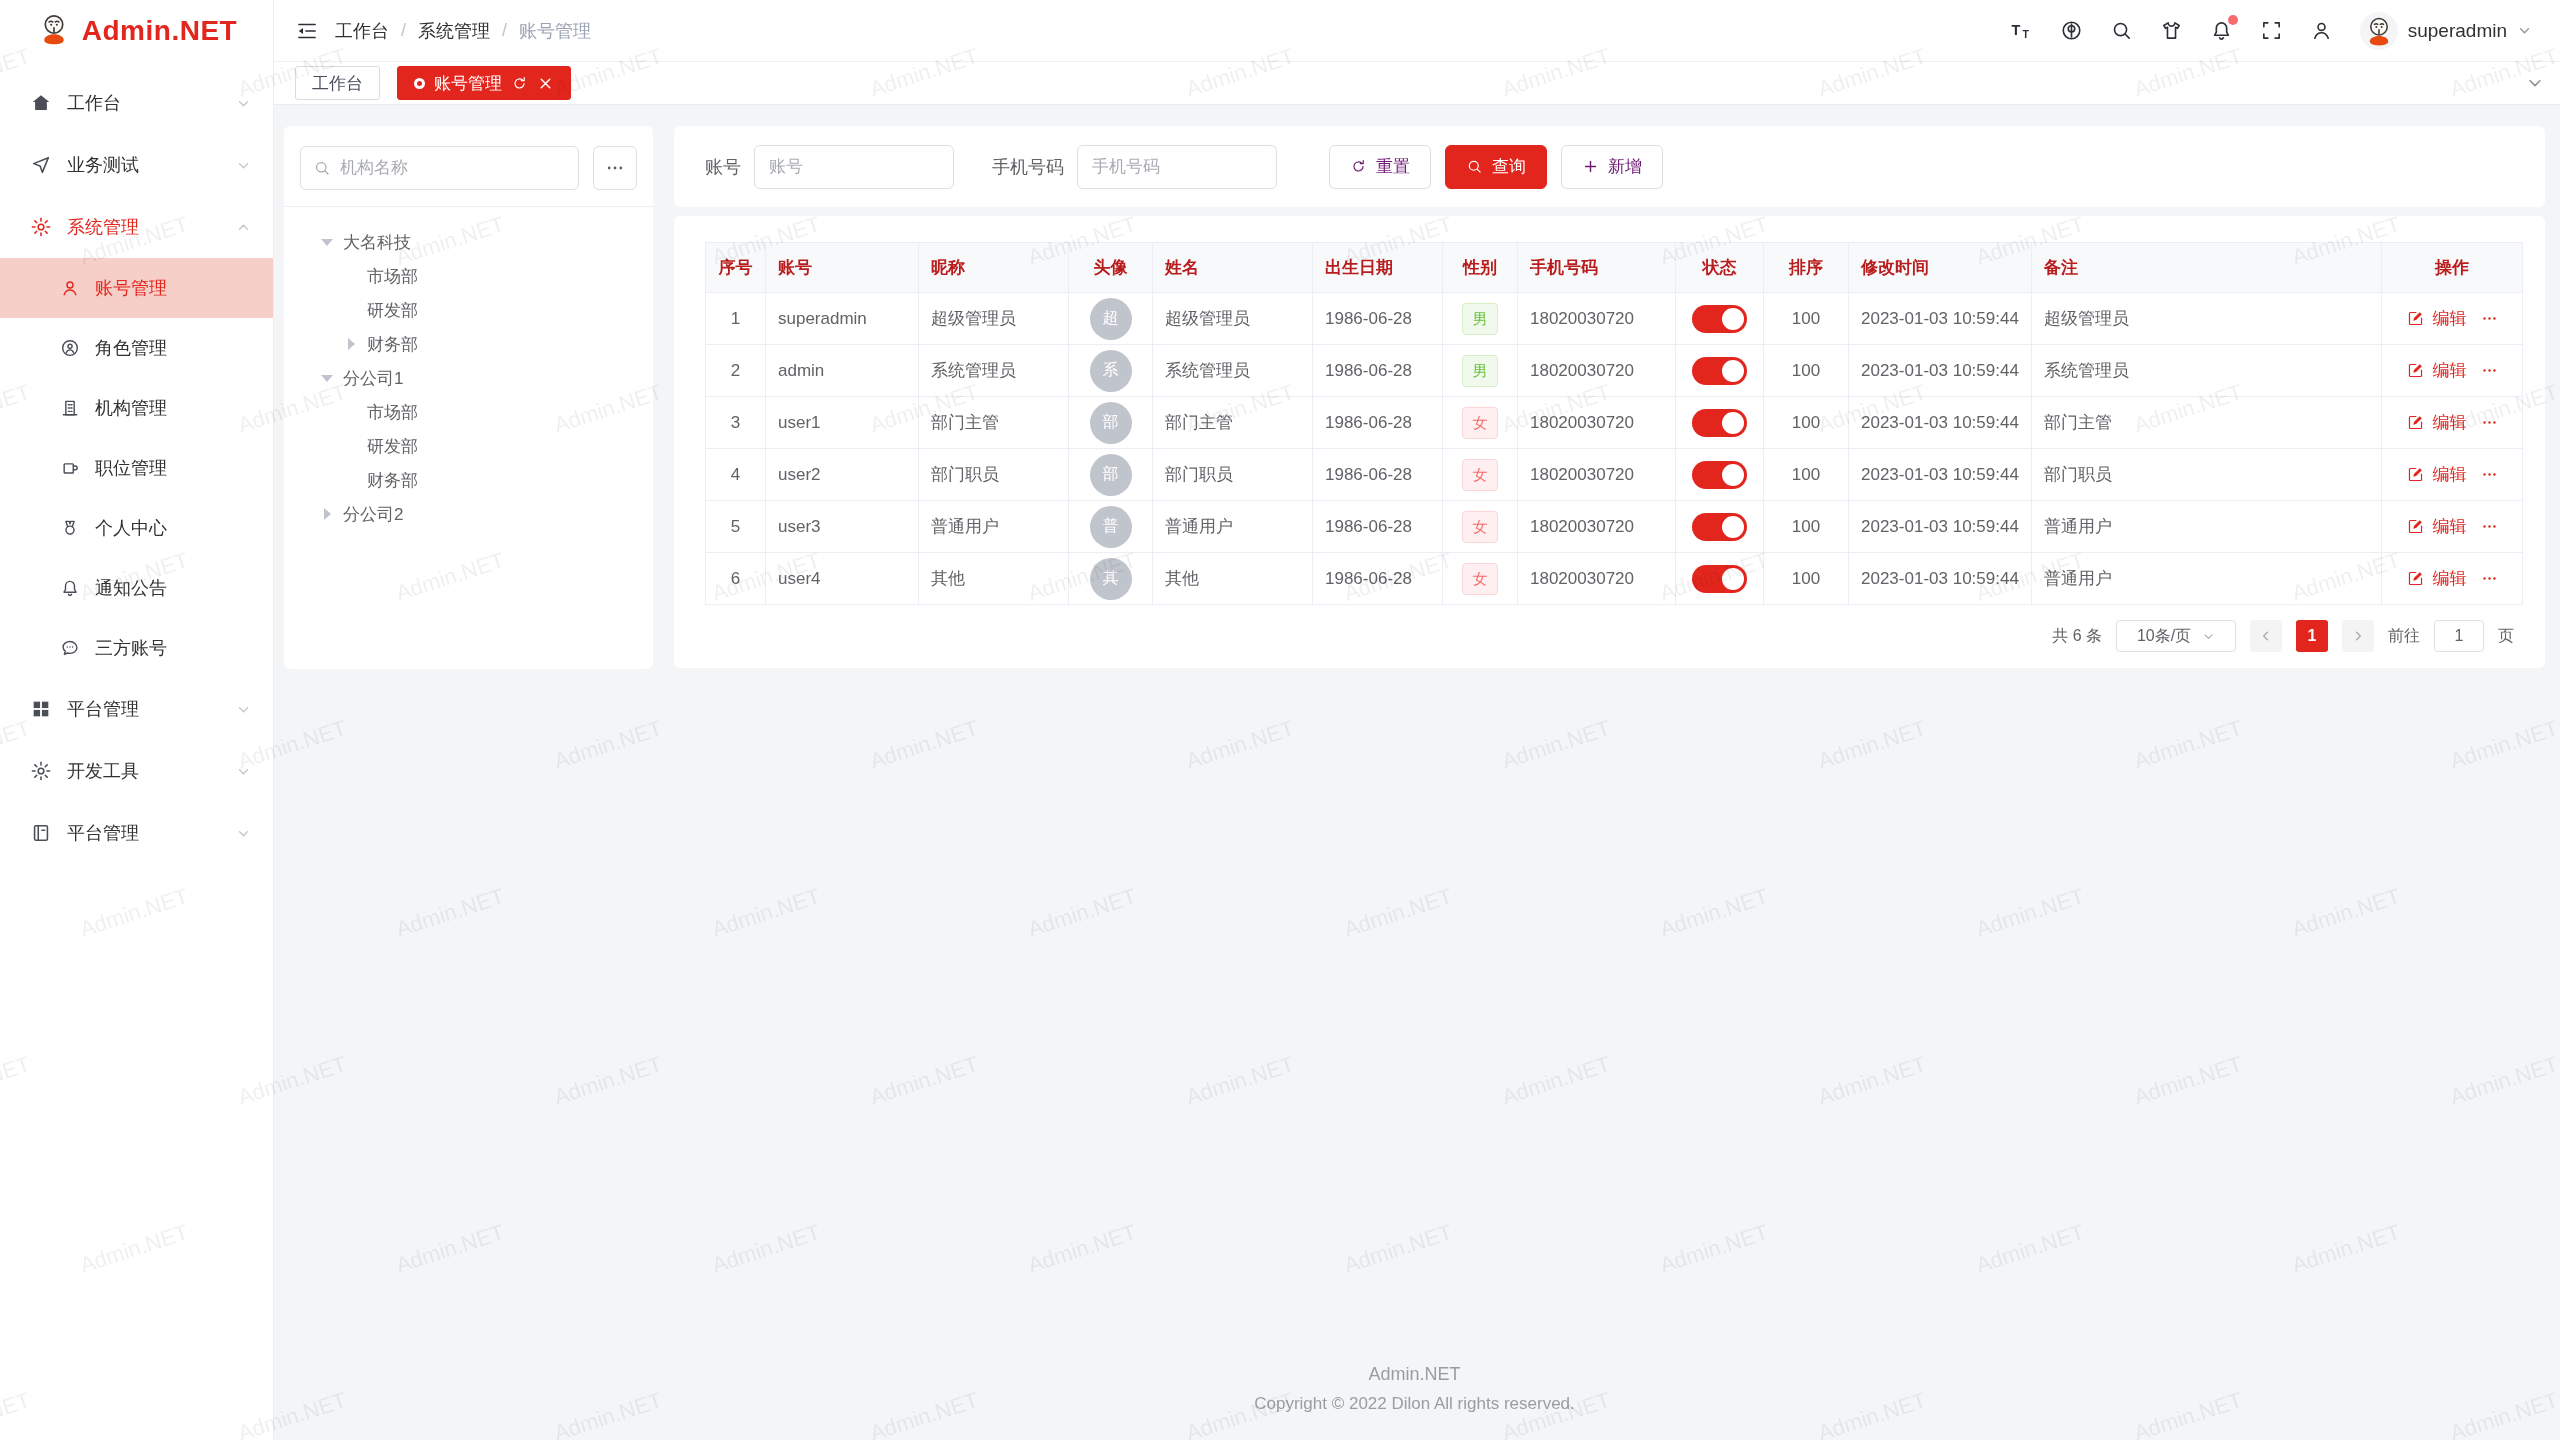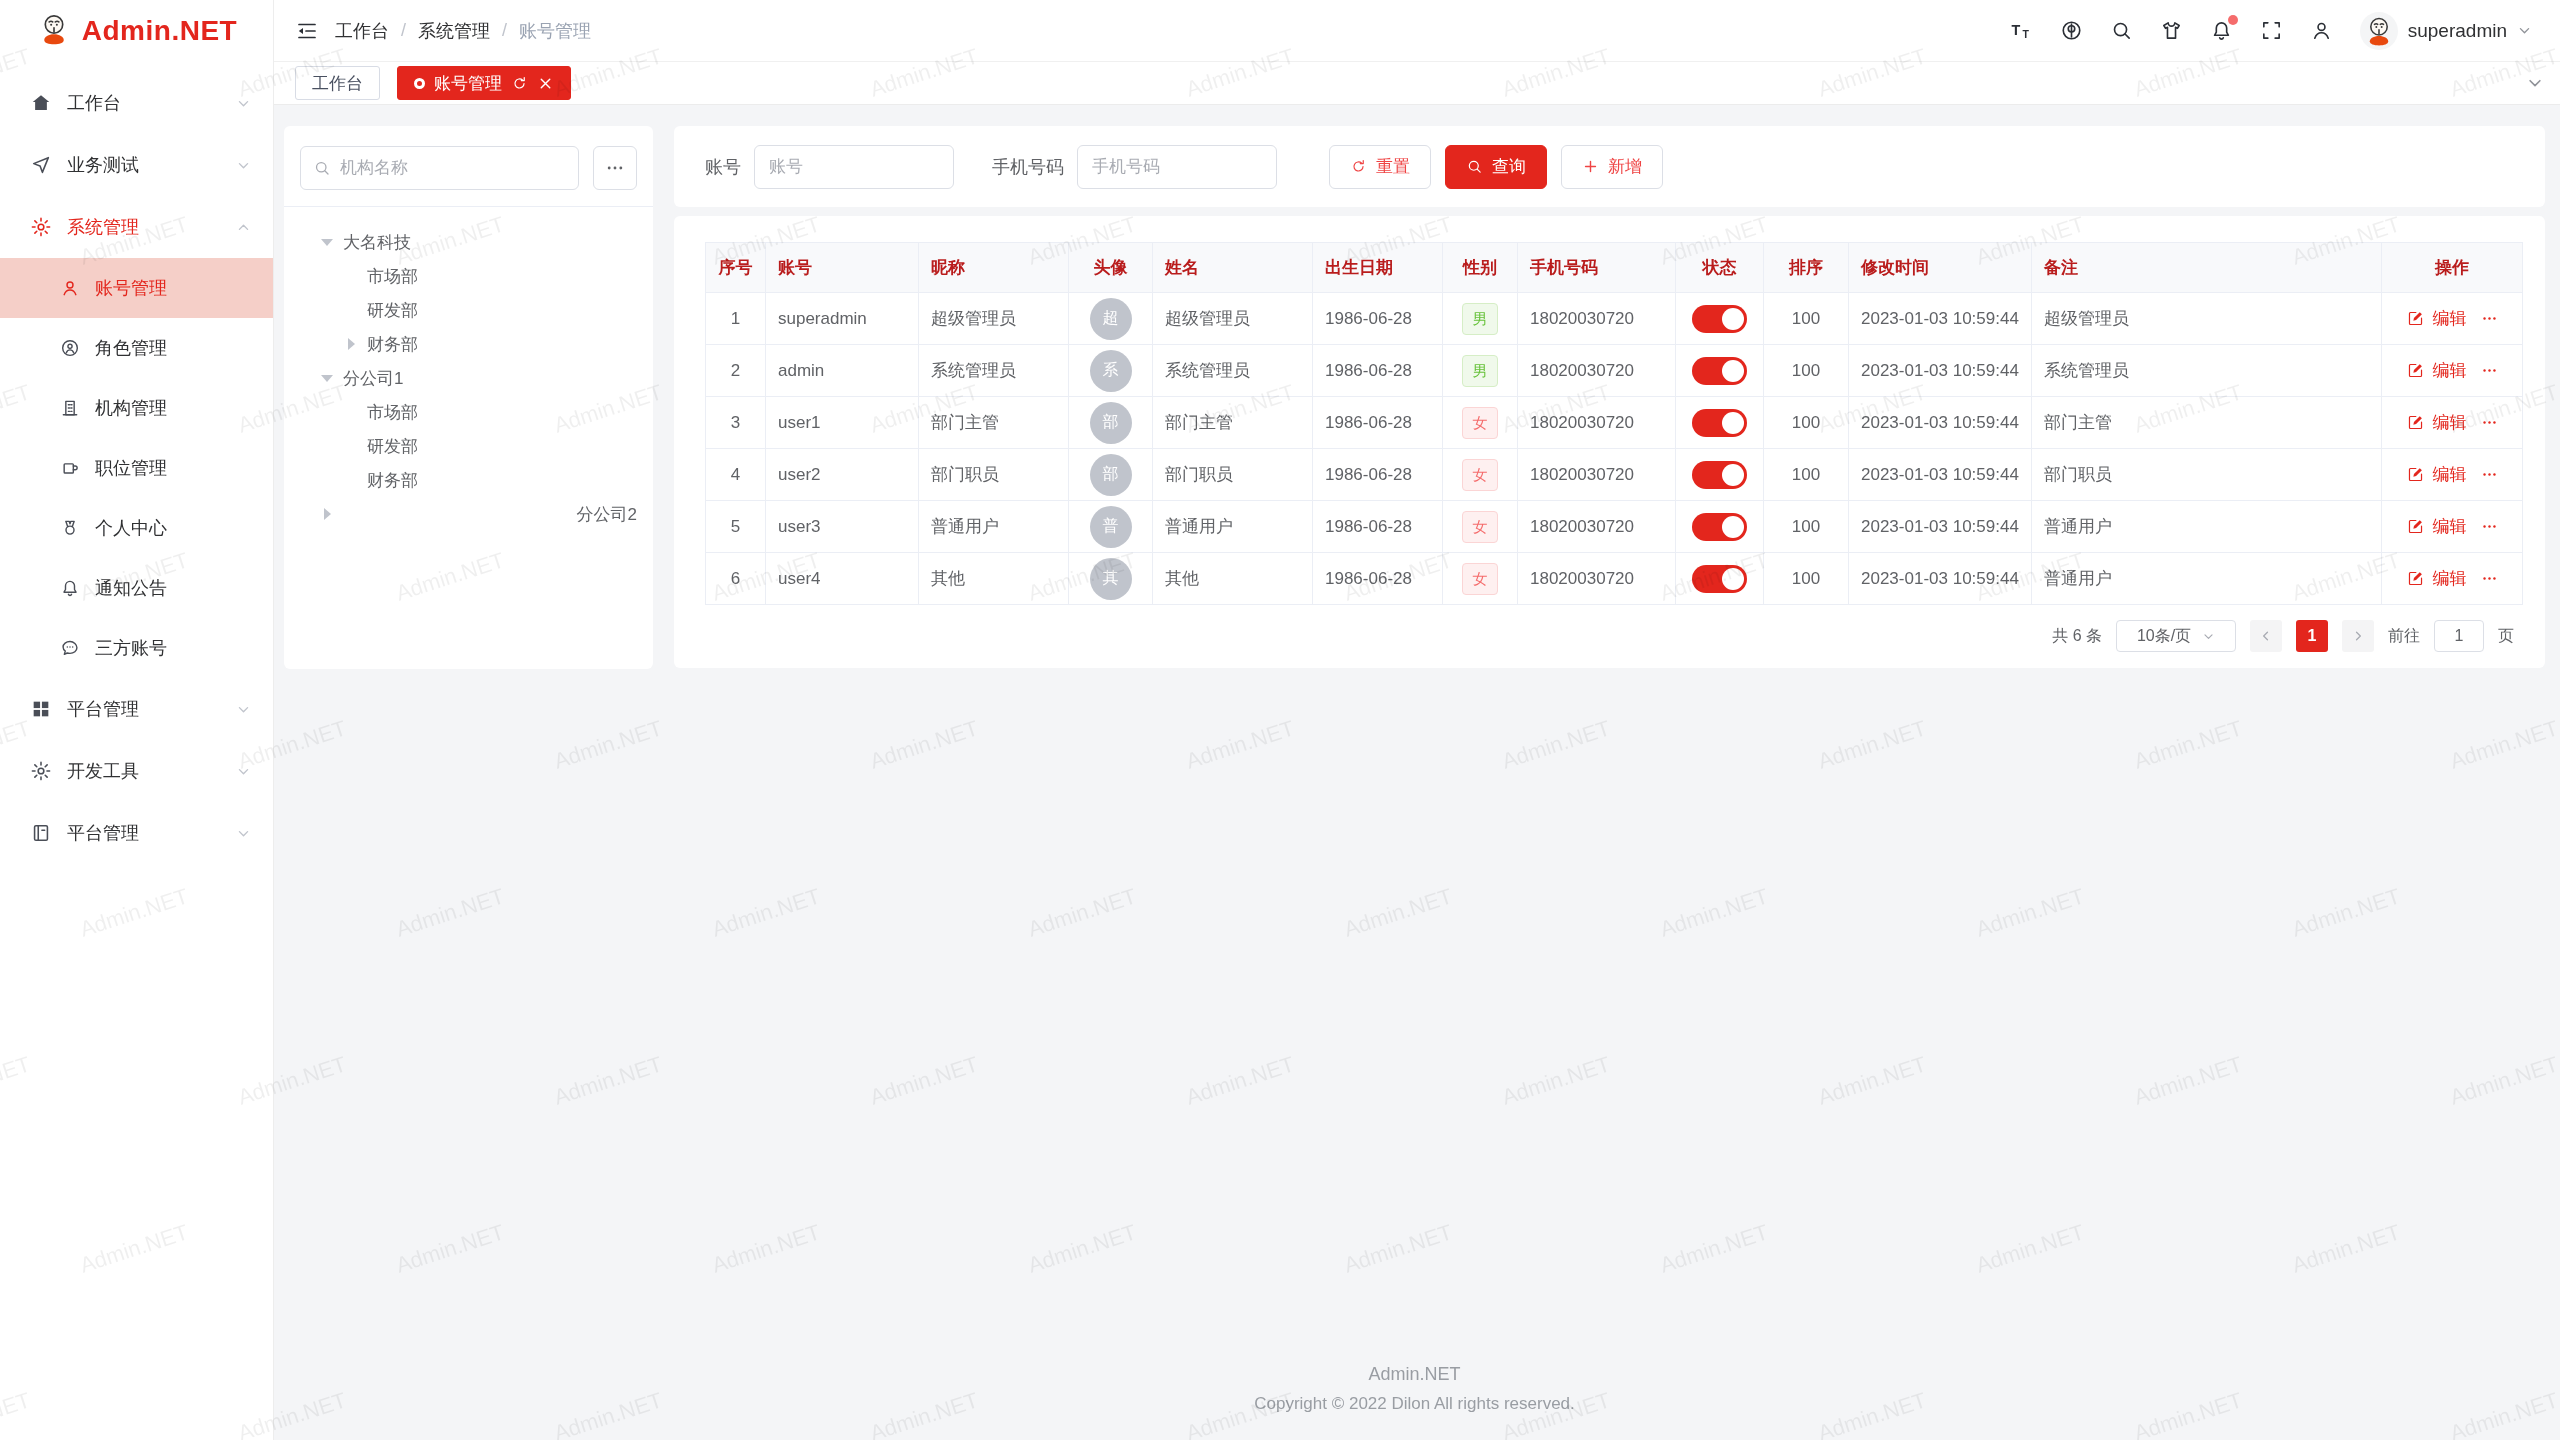--- a/index.html
+++ b/index.html
@@ -72,21 +72,21 @@
   .caret-slot { width:14px; margin-right:9px; display:flex; justify-content:center; flex-shrink:0; }
   .caret-exp { width:0; height:0; border-left:6px solid transparent; border-right:6px solid transparent; border-top:7px solid #c0c4cc; }
   .caret-col { width:0; height:0; border-top:6px solid transparent; border-bottom:6px solid transparent; border-left:7px solid #c0c4cc; }
 
   .right-col { flex:1; display:flex; flex-direction:column; gap:9px; min-width:0; }
   .search-card { height:81px; display:flex; align-items:center; padding:0 31px; }
   .sf-label { font-size:18px; color:#606266; margin-right:13px; white-space:nowrap; }
   .sf-input { width:200px; height:44px; border:1px solid #dcdfe6; border-radius:6px; padding:0 14px; font-size:17px; color:#606266; outline:none; font-family:inherit; }
   .sf-input::placeholder { color:#a8abb2; }
   .ml38 { margin-left:38px; } .ml52 { margin-left:52px; } .ml14 { margin-left:14px; }
-  .btn { height:44px; display:inline-flex; align-items:center; gap:9px; padding:0 20px; border:1px solid #dcdfe6; border-radius:6px; background:#fff; color:#ef4444; font-size:17px; cursor:pointer; font-family:inherit; white-space:nowrap; }
+  .btn { height:44px; display:inline-flex; align-items:center; gap:9px; padding:0 20px; border:1px solid #dcdfe6; border-radius:6px; background:#fff; color:#701a75; font-size:17px; cursor:pointer; font-family:inherit; white-space:nowrap; }
   .btn svg { width:17px; height:17px; }
   .btn.primary { background:var(--primary); border-color:var(--primary); color:#fff; }
 
   .table-card { padding:26px 31px 0; }
   table { width:100%; border-collapse:collapse; table-layout:fixed; font-size:17px; color:#606266; }
   th, td { border:1px solid #ebeef5; padding:0 12px; white-space:nowrap; overflow:hidden; text-align:left; }
   th { background:var(--header-bg); color:#b91c1c; font-weight:bold; height:50px; }
   td { height:52px; }
   th.c, td.c { text-align:center; }
   .row-avatar { width:42px; height:42px; border-radius:50%; background:#c0c4cc; color:#fff; display:inline-flex; align-items:center; justify-content:center; font-size:16px; vertical-align:middle; }
@@ -442,21 +442,21 @@
                 <span>市场部</span>
               </div>
               <div class="tree-node" style="padding-left: 44px;">
                 <span class="caret-slot"></span>
                 <span>研发部</span>
               </div>
               <div class="tree-node" style="padding-left: 44px;">
                 <span class="caret-slot"></span>
                 <span>财务部</span>
               </div>
-              <div class="tree-node" style="padding-left: 20px; justify-content: space-between;">
+              <div class="tree-node" style="padding-left: 20px;">
                 <span class="caret-slot">
                   <span class="caret-col"></span>
                 </span>
                 <span>分公司2</span>
               </div>
             </div>
         </div>
 
         <div class="right-col">
           <div class="card search-card">

